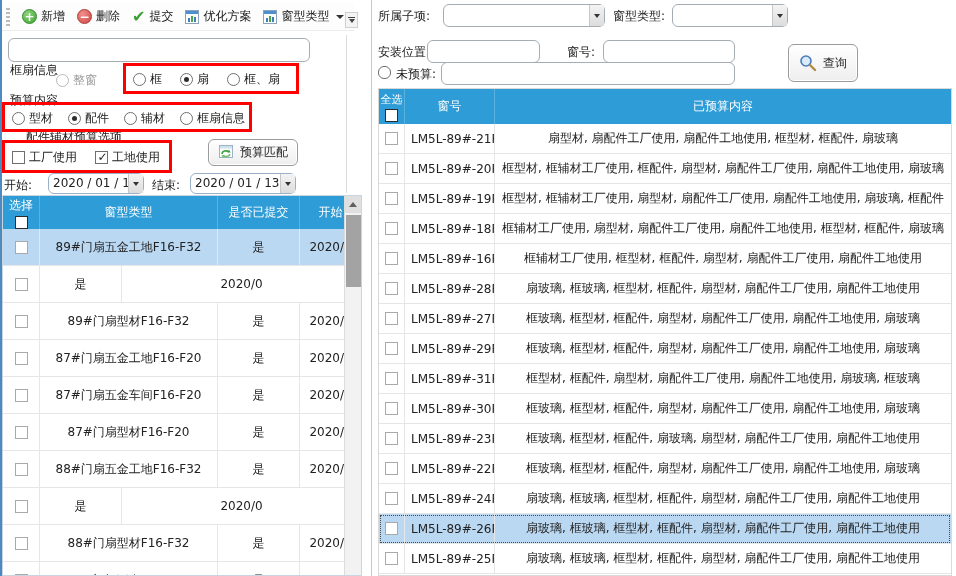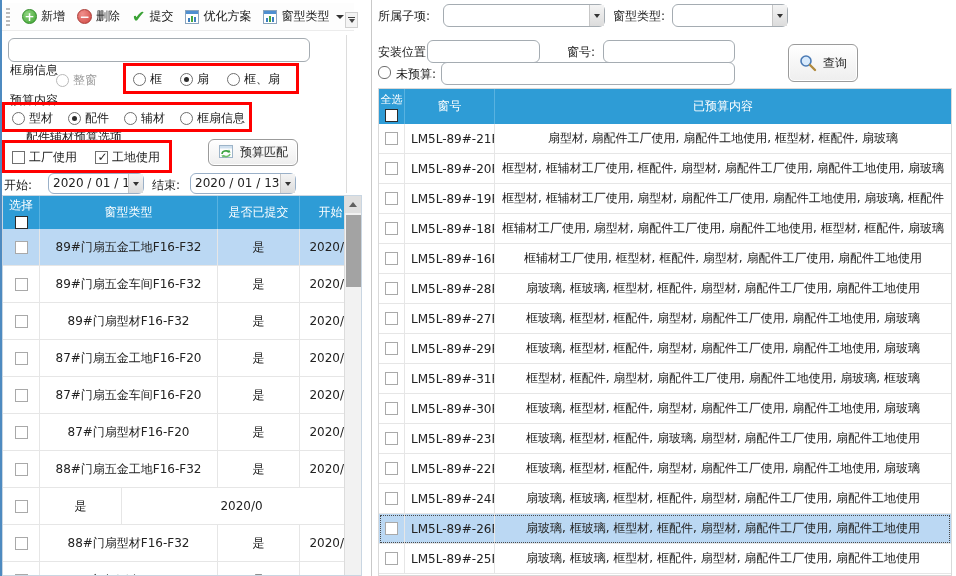--- a/index.html
+++ b/index.html
@@ -253,21 +253,20 @@
           </span>
     <span class="gc lt-name">89#门扇五金工地F16-F32</span>
     <span class="gc lt-sub">是</span>
     <span class="gc lt-start">2020/0</span>
   </div>
 
   <div class="grow">
     <span class="gc lt-sel">
             <span class="rowcb"></span>
           </span>
-    <span class="gc lt-name">89#门扇五金车间F16-F32</span>
     <span class="gc lt-sub">是</span>
     <span class="gc lt-start">2020/0</span>
   </div>
 
   <div class="grow">
     <span class="gc lt-sel">
             <span class="rowcb"></span>
           </span>
     <span class="gc lt-name">89#门扇型材F16-F32</span>
     <span class="gc lt-sub">是</span>

